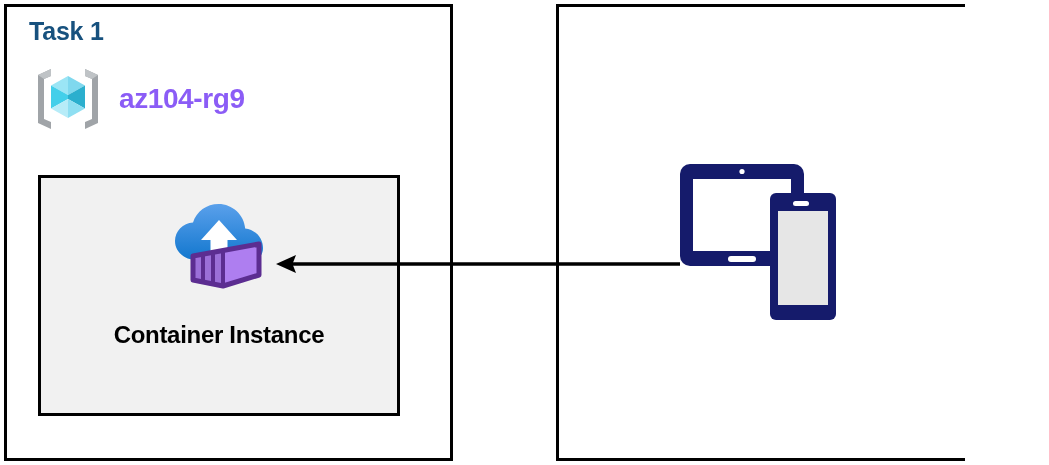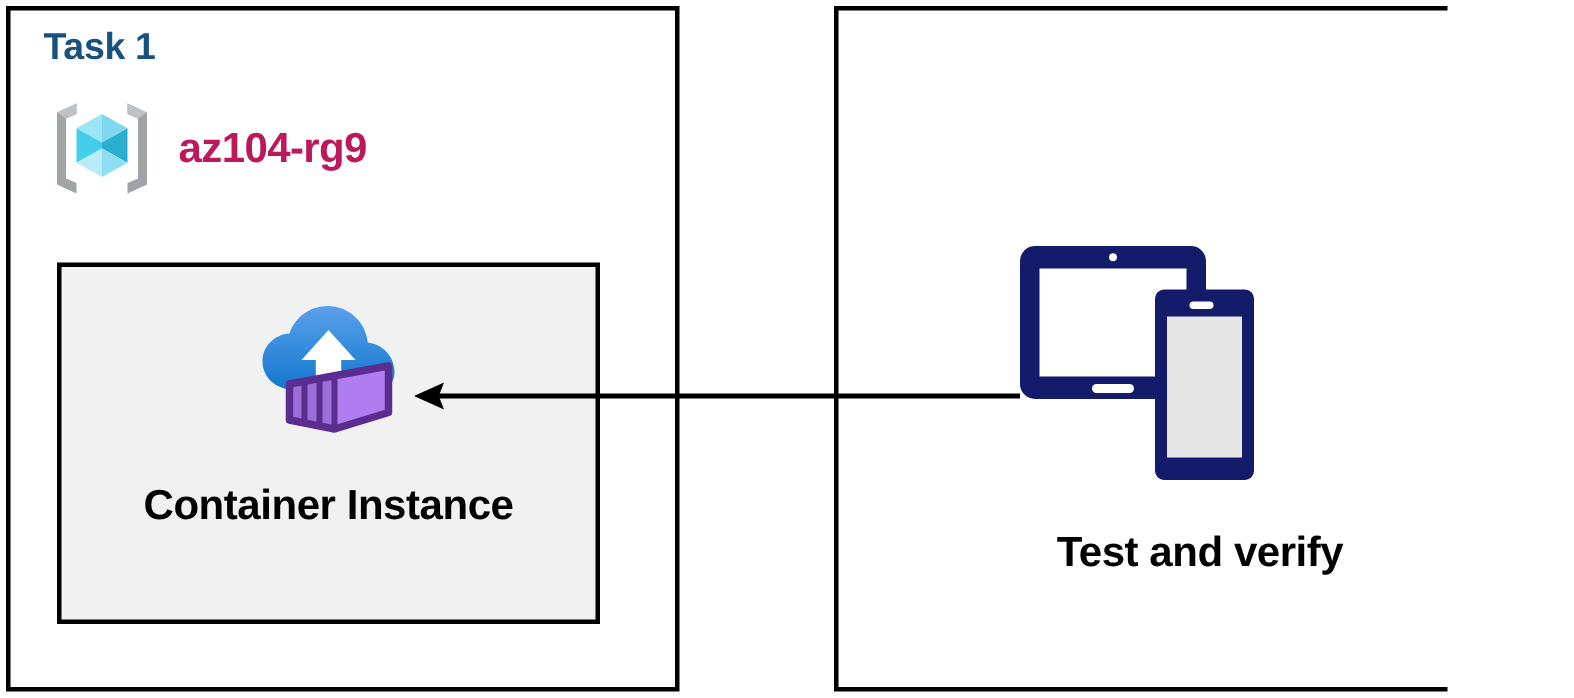--- a/index.html
+++ b/index.html
@@ -55,21 +55,21 @@
     left: 31px;
     top: 62px;
     display: flex;
     align-items: center;
     gap: 14px;
   }
   #rg-icon { width: 74px; height: 74px; display: block; }
   #rg-label {
     font-size: 28px;
     font-weight: bold;
-    color: #be185d;
+    color: #8b5cf6;
     white-space: nowrap;
     letter-spacing: -0.4px;
   }
 
   
   #aci-card {
     position: absolute;
     left: 38px;
     top: 175px;
     width: 362px;
@@ -86,21 +86,21 @@
     width: 96px;
     height: 96px;
     display: block;
   }
   #aci-label {
     position: absolute;
     left: 0;
     right: 0;
     top: 143px;
     text-align: center;
-    font-size: 28px;
+    font-size: 24px;
     font-weight: bold;
     color: #000000;
     letter-spacing: -0.3px;
   }
 
   
   #devices-icon {
     position: absolute;
     left: 676px;
     top: 160px;
@@ -202,20 +202,19 @@
 
     <rect x="52" y="96" width="28" height="6" rx="3" ry="3" fill="#FFFFFF"></rect>
 
     <rect x="94" y="33" width="66" height="127" rx="6" ry="6" fill="#151B6B"></rect>
 
     <rect x="102" y="51" width="50" height="94" fill="#E6E6E6"></rect>
 
     <rect x="117" y="41" width="16" height="5" rx="2.5" ry="2.5" fill="#FFFFFF"></rect>
   </svg>
 
-  <div id="devices-label">Test and verify</div>
 
   <svg id="connector" viewBox="0 0 420 34">
     <line x1="20" y1="16" x2="410" y2="16" stroke="#000000" stroke-width="3.4"></line>
     <path d="M6 16 L26 7 L22.5 16 L26 25 Z" fill="#000000"></path>
   </svg>
 
 </div>
 
 </body></html>

